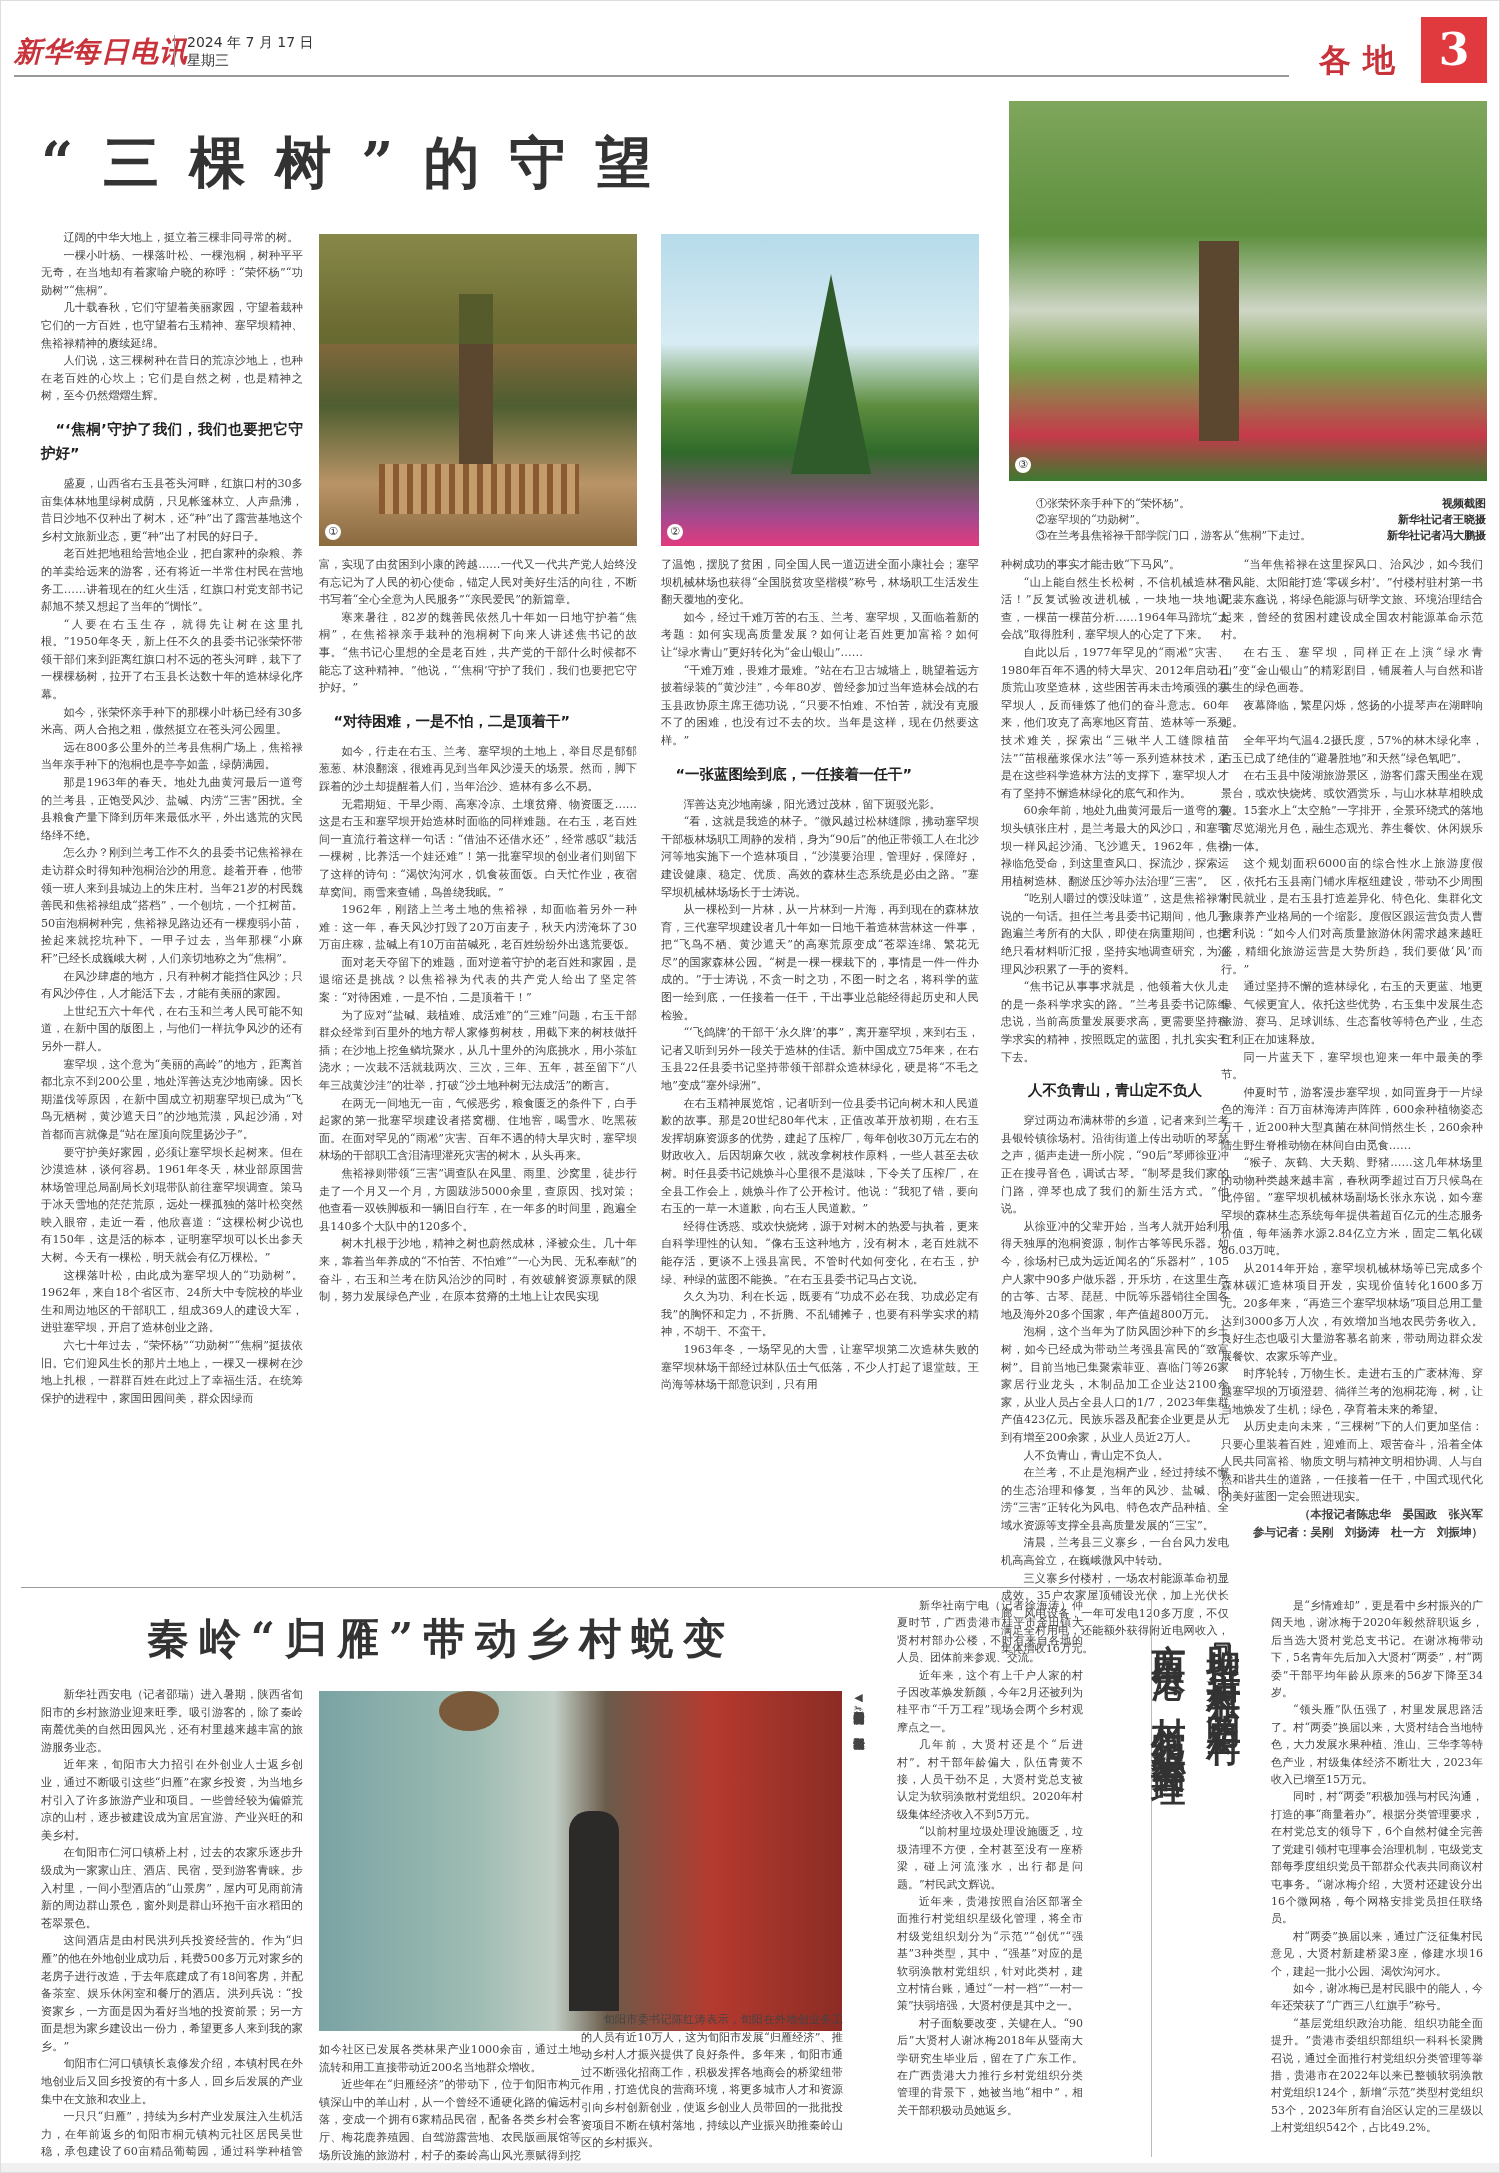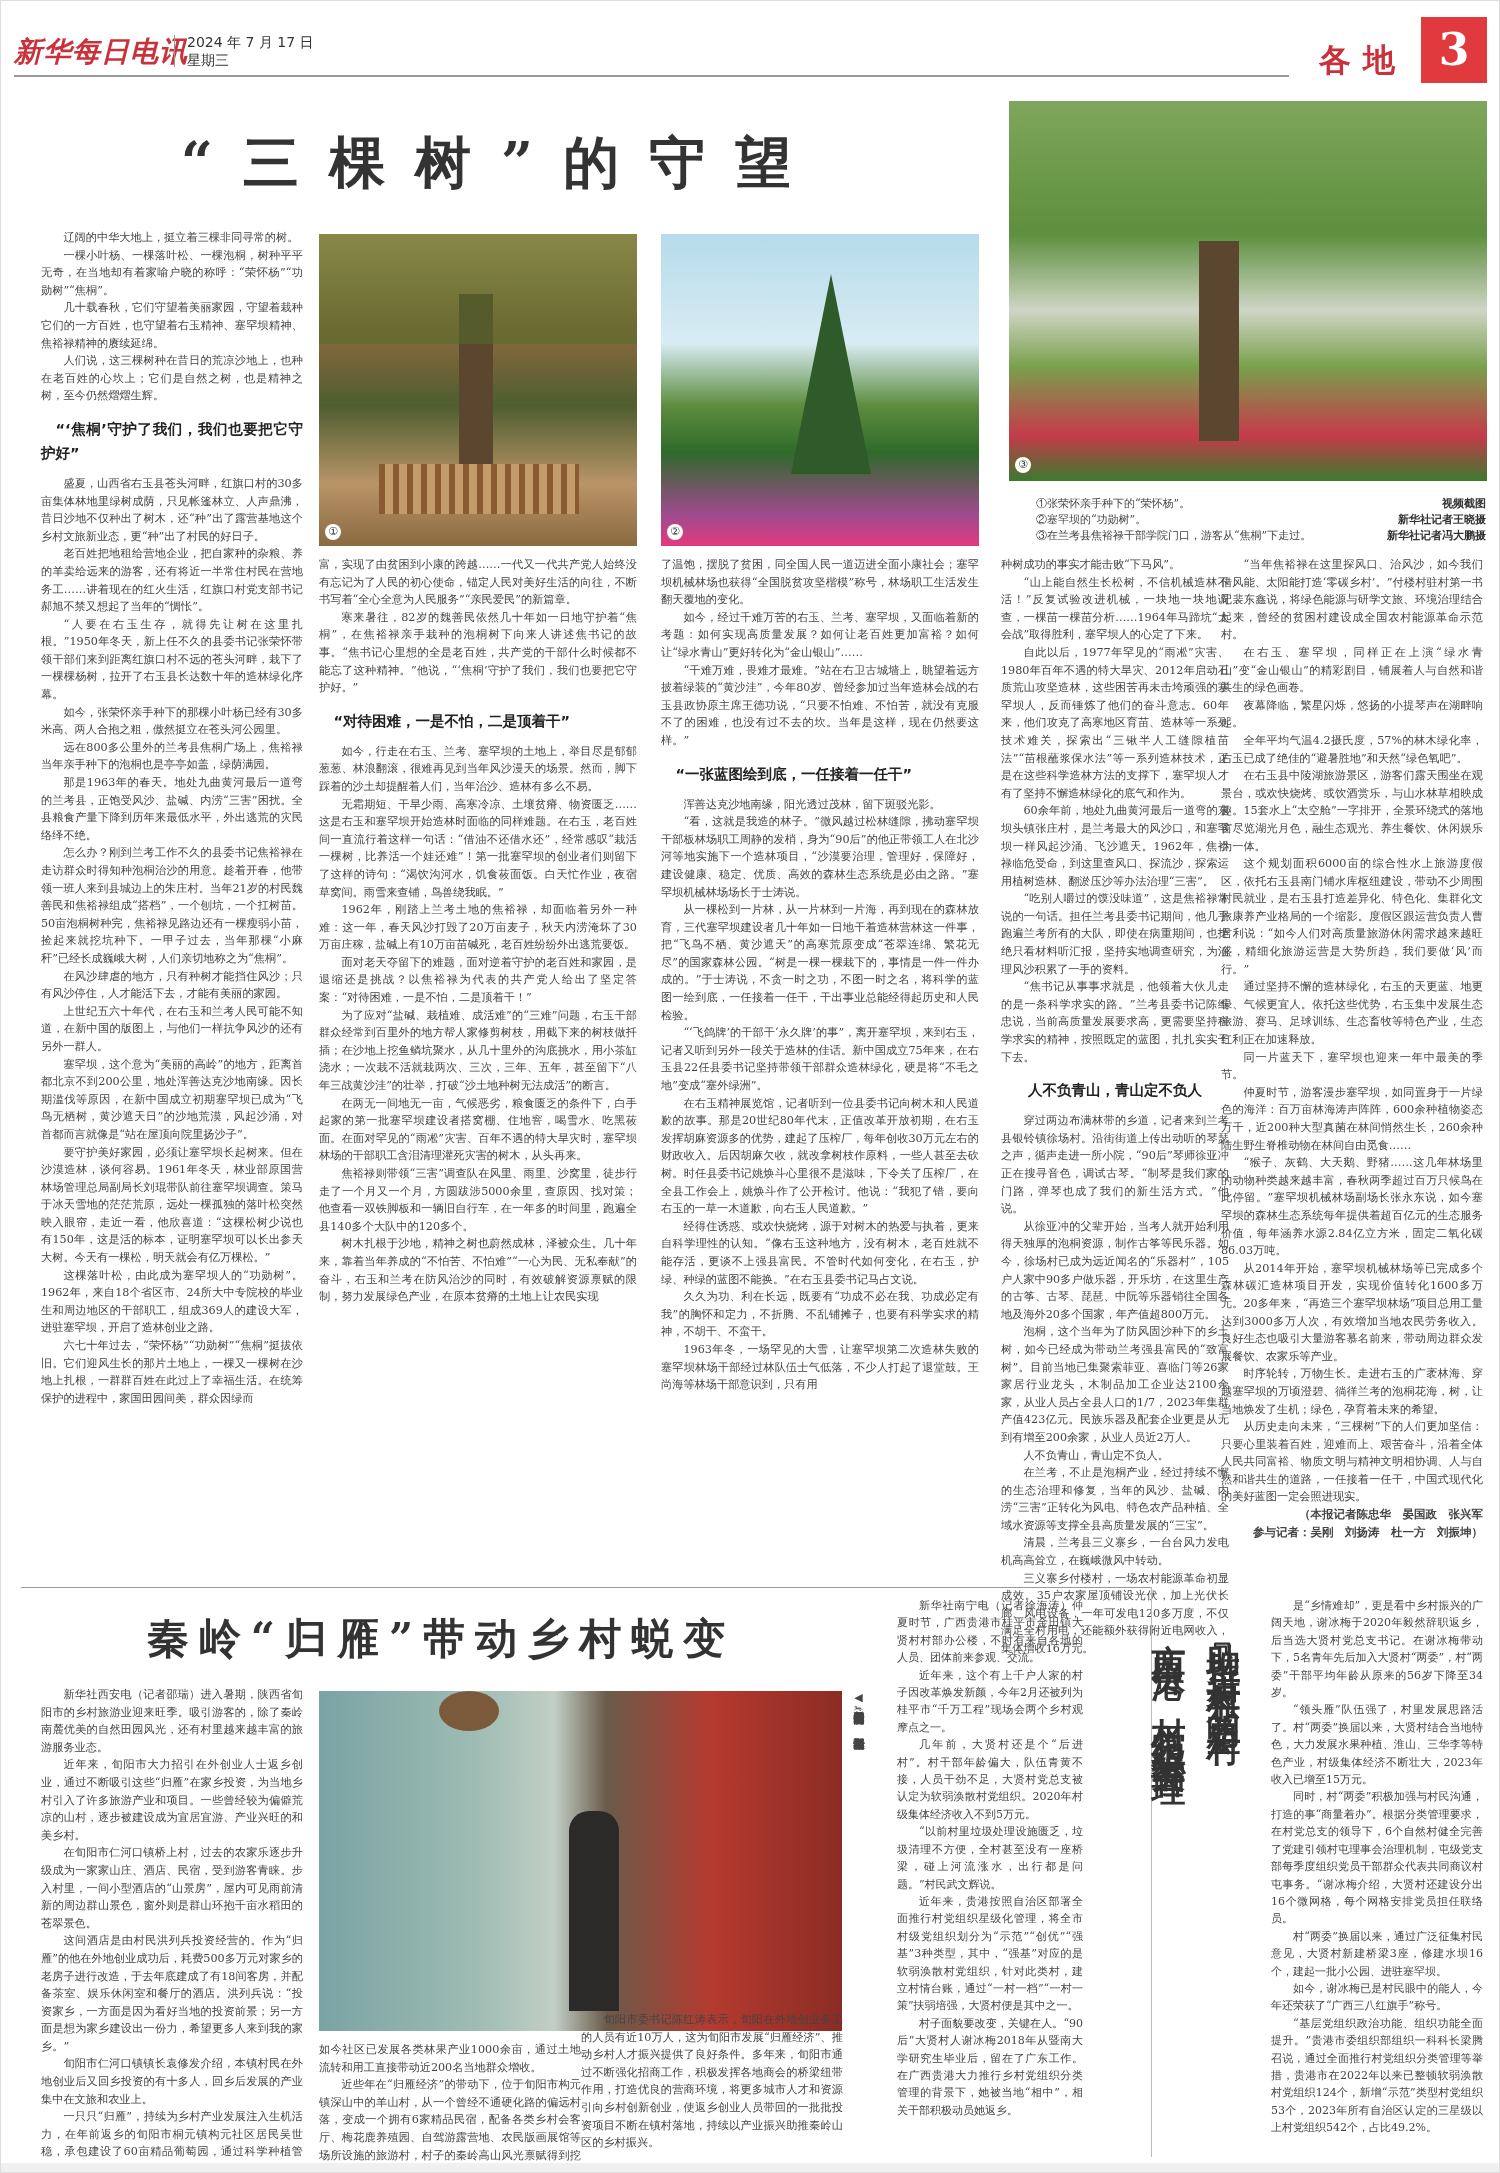--- a/index.html
+++ b/index.html
@@ -5,21 +5,21 @@
   * { box-sizing: border-box; margin: 0; padding: 0; }
   body { width: 1500px; height: 2173px; background: #fff; font-family: "DejaVu Serif", serif; color: #333; position: relative; overflow: hidden; border: 1px solid #ddd; }
   .masthead { position: absolute; left: 13px; top: 30px; width: 1474px; height: 46px; }
   .logo { position: absolute; left: 0; top: 2px; font-family: "DejaVu Serif", serif; font-size: 28px; font-weight: bold; color: #c8323a; font-style: italic; letter-spacing: 1px; }
   .vdiv { position: absolute; left: 160px; top: 4px; width: 1px; height: 32px; background: #999; }
   .date { position: absolute; left: 173px; top: 2px; font-family: "DejaVu Sans", sans-serif; font-size: 14px; color: #333; line-height: 18px; }
   .mast-line { position: absolute; left: 0; top: 44px; width: 1275px; height: 2px; background: #999; }
   .section-name { position: absolute; left: 1305px; top: 8px; font-size: 32px; font-weight: bold; color: #c8323a; letter-spacing: 12px; font-family: "DejaVu Serif", serif; }
   .page-num { position: absolute; left: 1407px; top: -14px; width: 66px; height: 66px; background: #e0393e; color: #fff; font-size: 44px; font-weight: bold; text-align: center; line-height: 66px; font-family: "DejaVu Serif", serif; }
 
-  .headline1 { position: absolute; left: 40px; top: 125px; width: 920px; text-align: center; font-size: 56px; font-weight: bold; letter-spacing: 30px; color: #333; font-family: "DejaVu Serif", serif; }
+  .headline1 { position: absolute; left: 40px; top: 125px; width: 920px; text-align: left; font-size: 56px; font-weight: bold; letter-spacing: 30px; color: #333; font-family: "DejaVu Serif", serif; }
 
   .col { position: absolute; font-size: 11.2px; line-height: 17.6px; color: #444; text-align: justify; font-family: "DejaVu Serif", serif; }
   .col p { text-indent: 2em; }
   .col h3 { font-family: "DejaVu Sans", sans-serif; font-weight: bold; font-size: 14.5px; line-height: 24px; margin: 12px 0 10px; color: #222; text-indent: 1em; }
   .col h3.center { text-align: center; text-indent: 0; }
   .col .byline { text-align: right; font-family: "DejaVu Sans", sans-serif; font-weight: bold; font-size: 11.5px; text-indent: 0; }
 
   .photo { position: absolute; overflow: hidden; }
   .ph1 { left: 318px; top: 233px; width: 318px; height: 312px; background: linear-gradient(180deg, #c9a971 0%, #8e6a3f 30%, #4e5e30 55%, #b99467 80%, #8b6a40 100%); }
   .ph2 { left: 660px; top: 233px; width: 318px; height: 312px; background: linear-gradient(180deg, #b6dbea 0%, #d8ecf4 35%, #5d8d3e 55%, #2f6a2a 70%, #a04a8e 90%, #e23a7f 100%); }
@@ -211,18 +211,18 @@
   <p>村子面貌要改变，关键在人。“90后”大贤村人谢冰梅2018年从暨南大学研究生毕业后，留在了广东工作。在广西贵港大力推行乡村党组织分类管理的背景下，她被当地“相中”，相关干部积极动员她返乡。</p>
 </div>
 
 <div class="vert-title" style="left:1145px; top:1615px;">广西贵港：村党组织分类管理</div>
 <div class="vert-title" style="left:1200px; top:1615px;">助推『后进村』变『明星村』</div>
 
 <div class="col" style="left:1270px; top:1596px; width:212px; font-size:11px; line-height:17.4px;">
   <p>是“乡情难却”，更是看中乡村振兴的广阔天地，谢冰梅于2020年毅然辞职返乡，后当选大贤村党总支书记。在谢冰梅带动下，5名青年先后加入大贤村“两委”，村“两委”干部平均年龄从原来的56岁下降至34岁。</p>
   <p>“领头雁”队伍强了，村里发展思路活了。村“两委”换届以来，大贤村结合当地特色，大力发展水果种植、淮山、三华李等特色产业，村级集体经济不断壮大，2023年收入已增至15万元。</p>
   <p>同时，村“两委”积极加强与村民沟通，打造的事“商量着办”。根据分类管理要求，在村党总支的领导下，6个自然村健全完善了党建引领村屯理事会治理机制，屯级党支部每季度组织党员干部群众代表共同商议村屯事务。“谢冰梅介绍，大贤村还建设分出16个微网格，每个网格安排党员担任联络员。</p>
-  <p>村“两委”换届以来，通过广泛征集村民意见，大贤村新建桥梁3座，修建水坝16个，建起一批小公园、进驻塞罕坝。</p>
+  <p>村“两委”换届以来，通过广泛征集村民意见，大贤村新建桥梁3座，修建水坝16个，建起一批小公园、渴饮沟河水。</p>
   <p>如今，谢冰梅已是村民眼中的能人，今年还荣获了“广西三八红旗手”称号。</p>
   <p>“基层党组织政治功能、组织功能全面提升。”贵港市委组织部组织一科科长梁腾召说，通过全面推行村党组织分类管理等举措，贵港市在2022年以来已整顿软弱涣散村党组织124个，新增“示范”类型村党组织53个，2023年所有自治区认定的三星级以上村党组织542个，占比49.2%。</p>
 </div>
 
 <div style="position:absolute; left:0; top:2162px; width:1500px; height:11px; background:#f0f0f0;"></div>
 
 </body></html>

